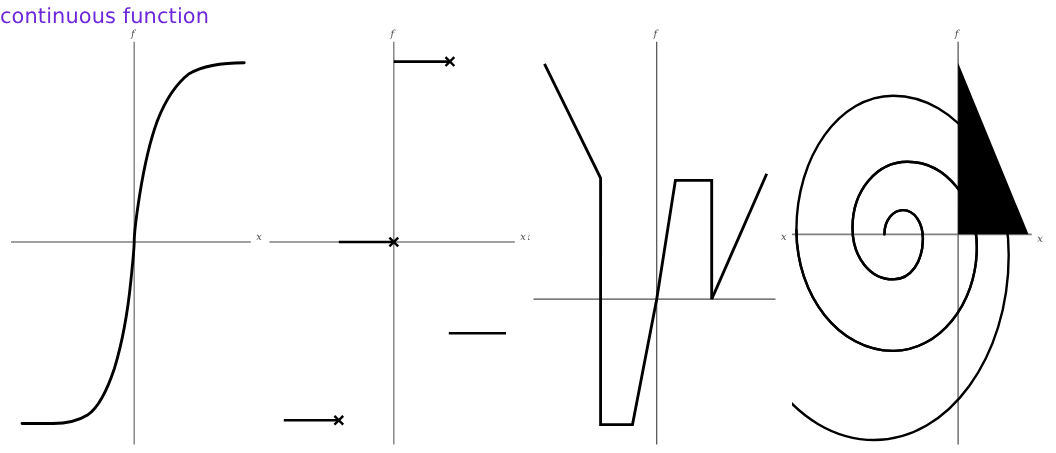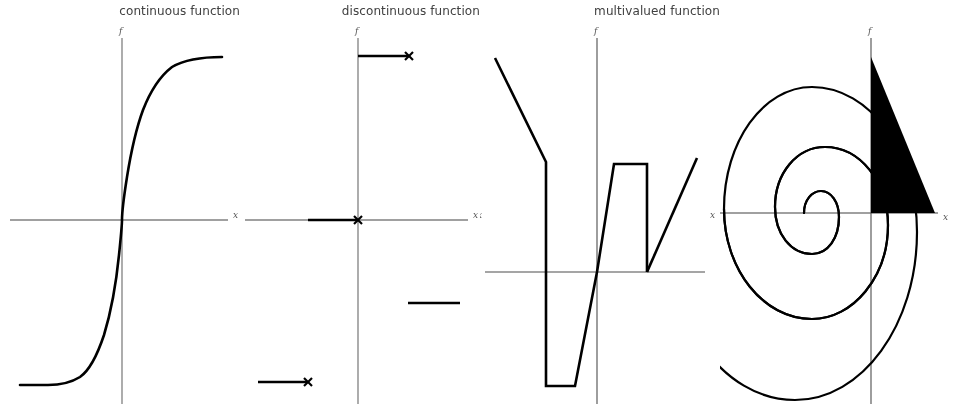--- a/index.html
+++ b/index.html
@@ -22,23 +22,23 @@
   .panel {
     position: absolute;
     top: 0;
     height: 412px;
   }
   .panel-title {
     position: absolute;
     top: 4px;
     left: 0;
     width: 100%;
-    text-align: right;
-    font-size: 12px;
-    color: #404040;
+    text-align: left;
+    font-size: 19px;
+    color: #6d28d9;
     font-family: "DejaVu Sans", sans-serif;
     letter-spacing: 0.1px;
     white-space: nowrap;
   }
   .panel svg {
     position: absolute;
     top: 0;
     left: 0;
     display: block;
   }
@@ -62,21 +62,20 @@
       <text class="axis-label" x="233" y="218">x</text>
       <text class="axis-label" x="119" y="34">f</text>
       <path d="M20,385 L48,385 C62,385 72,382 80,377 C90,370 97,356 104,335
                C111,312 116,285 119,255 C121,235 122,226 122,220
                C122,213 124,196 127,177 C131,152 136,129 143,110
                C150,92 159,77 172,67 C184,60 200,57 222,57" fill="none" stroke="#000000" stroke-width="2.6" stroke-linecap="round" stroke-linejoin="round"></path>
     </svg>
   </div>
 
   <div class="panel" style="left:240px; width:240px;">
-    <div class="panel-title">discontinuous function</div>
     <svg width="240" height="412" viewBox="240 0 240 412">
       <line x1="245" y1="220" x2="468" y2="220" stroke="#808080" stroke-width="1.3"></line>
       <line x1="358" y1="38" x2="358" y2="404" stroke="#808080" stroke-width="1.3"></line>
       <text class="axis-label" x="473" y="218">x</text>
       <text class="axis-label" x="355" y="34">f</text>
 
       <line x1="358" y1="56" x2="409" y2="56" stroke="#000000" stroke-width="2.4"></line>
       <g stroke="#000000" stroke-width="2.2">
         <line x1="405" y1="52" x2="413" y2="60"></line>
         <line x1="413" y1="52" x2="405" y2="60"></line>
@@ -92,21 +91,20 @@
 
       <line x1="258" y1="382" x2="307" y2="382" stroke="#000000" stroke-width="2.4"></line>
       <g stroke="#000000" stroke-width="2.2">
         <line x1="304" y1="378" x2="312" y2="386"></line>
         <line x1="312" y1="378" x2="304" y2="386"></line>
       </g>
     </svg>
   </div>
 
   <div class="panel" style="left:480px; width:240px;">
-    <div class="panel-title">multivalued function</div>
     <svg width="240" height="412" viewBox="480 0 240 412">
       <line x1="485" y1="272" x2="705" y2="272" stroke="#4d4d4d" stroke-width="1.1"></line>
       <line x1="597" y1="38" x2="597" y2="404" stroke="#4d4d4d" stroke-width="1.1"></line>
       <text class="axis-label" x="477" y="218">x</text>
       <text class="axis-label" x="710" y="218">x</text>
       <text class="axis-label" x="594" y="34">f</text>
 
       <path d="M495,58 L546,162 L546,386 L575,386 L597,272 L614,164 L647,164 L647,272" fill="none" stroke="#000000" stroke-width="2.6" stroke-linejoin="miter" stroke-linecap="butt"></path>
       <path d="M647,272 L697,158" fill="none" stroke="#000000" stroke-width="2.6" stroke-linecap="butt"></path>
     </svg>

